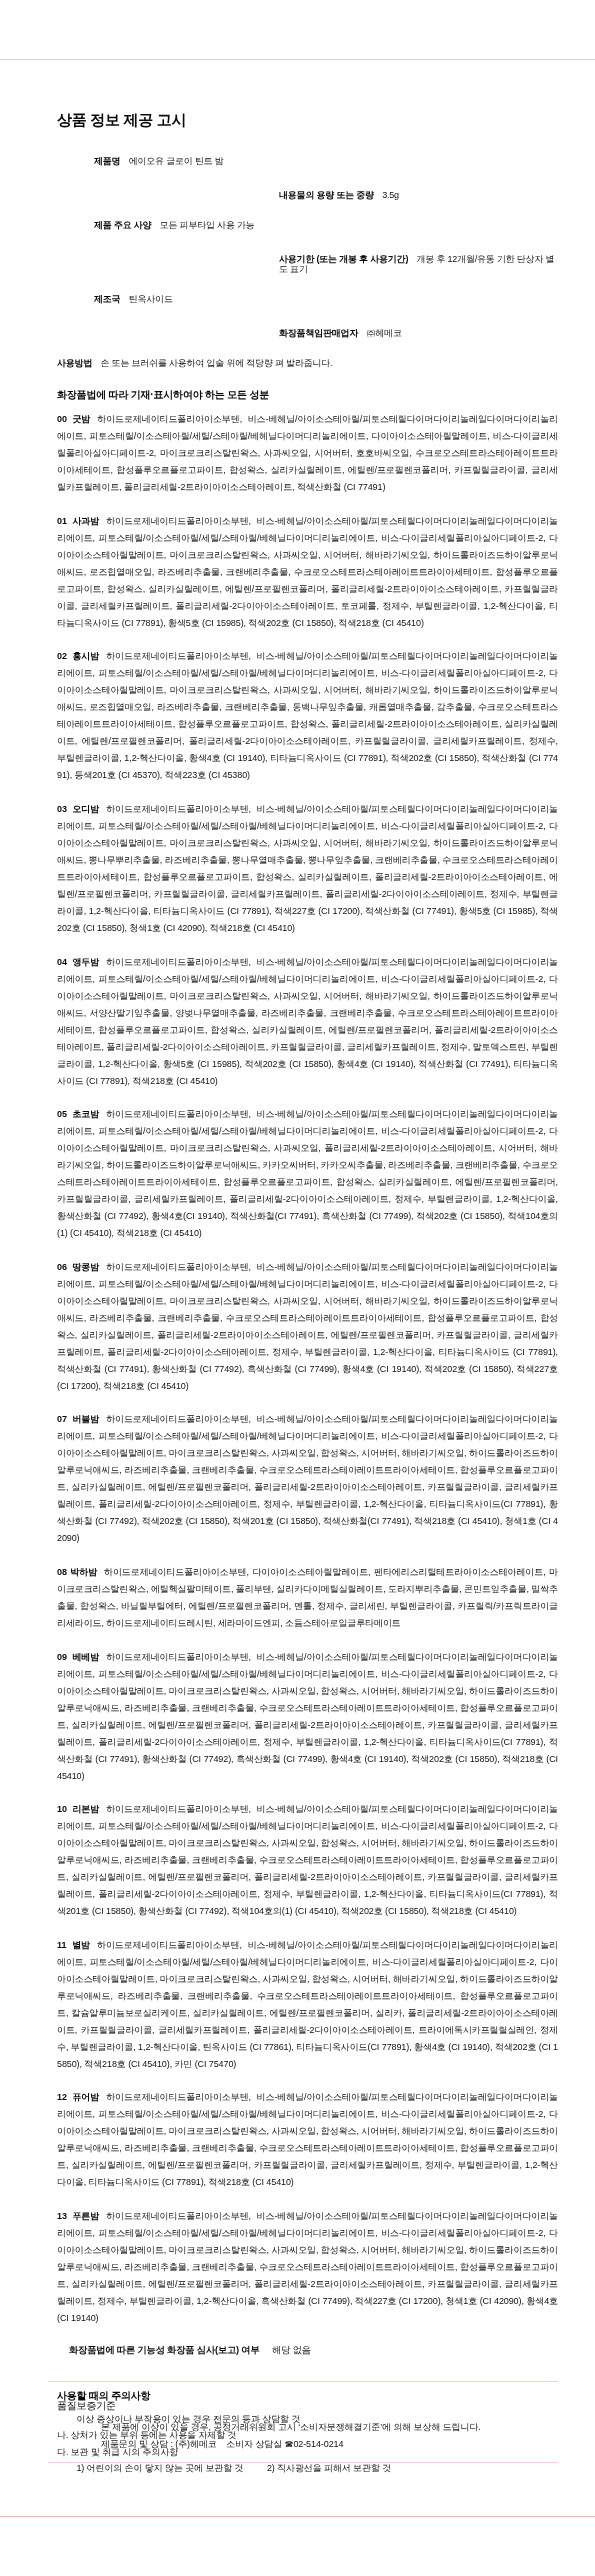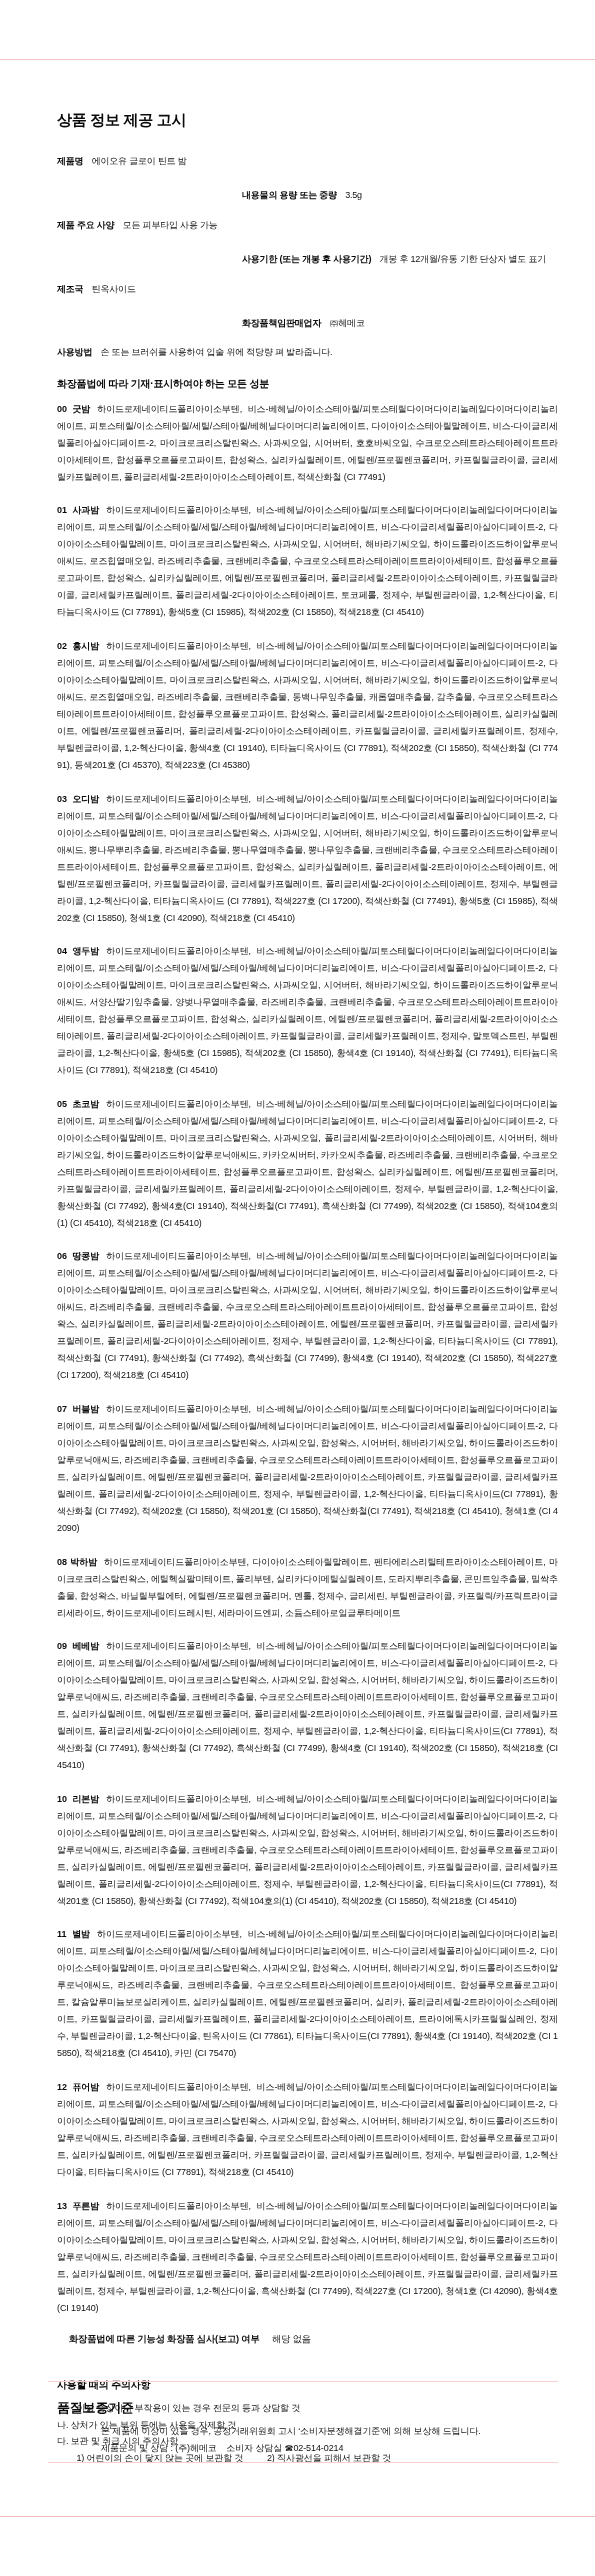--- a/index.html
+++ b/index.html
@@ -23,21 +23,21 @@
   .content { position: absolute; left: 57px; top: 111px; width: 501px; }
   .doc-title {
     font-size: 15px; font-weight: 700; letter-spacing: -0.3px;
     margin: 0 0 26px 0; color: #0a0a0a;
   }
   .info-row {
     display: flex; font-size: 9px; line-height: 10.4px;
     margin-bottom: 19.4px; letter-spacing: -0.2px;
   }
   .info-pair { display: block; }
-  .info-pair.first { width: 185px; flex: none; padding-right: 5.5px; box-sizing: border-box; }
+  .info-pair.first { width: 185px; flex: none; padding-right: 5.5px; box-sizing: border-box; margin-left: 37px; }
   .info-pair.second { flex: 1; margin-top: 34px; }
   .lbl { font-weight: 700; margin-right: 8.3px; color: #0a0a0a; }
   .ing-heading {
     font-size: 10px; font-weight: 700; letter-spacing: -0.2px;
     margin: 18px 0 9.7px 0; color: #0a0a0a;
   }
   .ing {
     font-size: 9px; line-height: 17px; letter-spacing: -0.1px;
     text-align: justify; word-break: break-all;
     margin: 0 0 16.6px 0;
@@ -50,21 +50,21 @@
     margin: 32px 0 8.3px 0; color: #0a0a0a;
   }
   .caution-line { font-size: 9px; line-height: 16.5px; letter-spacing: -0.1px; }
   .caution-line.indent { padding-left: 19.4px; }
   .gap-left { margin-left: 23.5px; }
   .warranty {
     position: absolute; top: 2381px; left: 48px; width: 510px; height: 82px;
     border-top: 1.4px solid #f8cfcf; border-bottom: 1.4px solid #f8cfcf;
     box-sizing: border-box; padding: 16.6px 0 0 9px;
   }
-  .warranty-heading { font-size: 13px; font-weight: 700; margin: 0 0 6.2px 0; letter-spacing: -0.2px; color: #0a0a0a; }
+  .warranty-heading { font-size: 10px; font-weight: 400; margin: 0 0 6.2px 0; letter-spacing: -0.2px; color: #0a0a0a; }
   .warranty-line { font-size: 9px; line-height: 17.3px; letter-spacing: -0.1px; white-space: pre-wrap; margin-left: 44px; }
   b { font-weight: 700; }
 </style>
 </head>
 <body>
 
 <div class="page">
 
   <div class="rule-top"></div>
 

